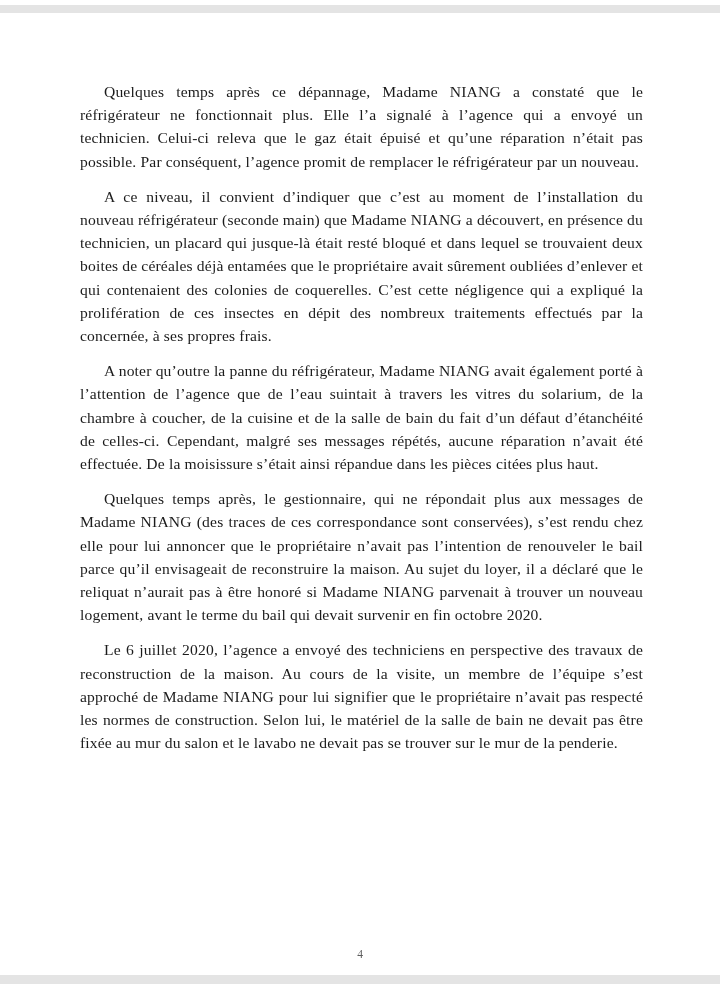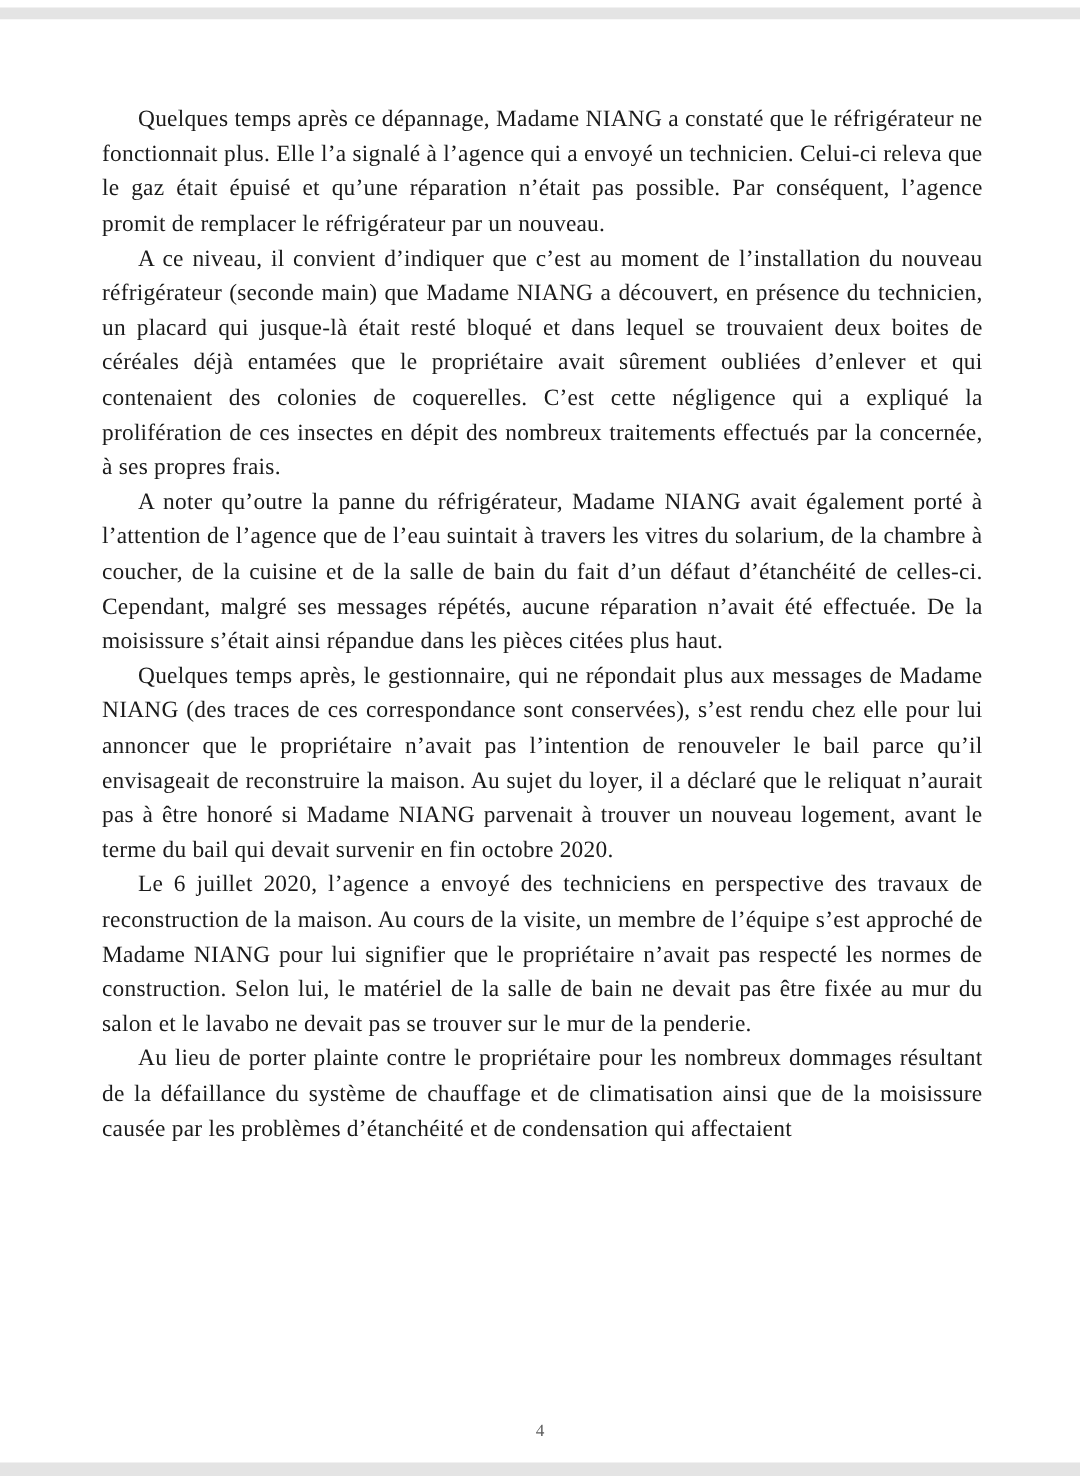--- a/index.html
+++ b/index.html
@@ -56,21 +56,21 @@
   }
 
   .page-body {
     position: absolute;
     left: 68px;
     top: 55px;
     width: 587px;
   }
 
   p.para {
-    margin: 0;
+    margin: 12px;
     text-indent: 24px;
     text-align: justify;
     font-size: 15.6px;
     line-height: 23.2px;
     color: #1b1b1b;
     letter-spacing: 0.01em;
     -webkit-font-smoothing: antialiased;
     hyphens: none;
   }
 
@@ -94,21 +94,20 @@
   <div class="gap-band top"></div>
 
   <div class="page">
 
     <div class="page-body">
       <p class="para">Quelques temps après ce dépannage, Madame NIANG a constaté que le réfrigérateur ne fonctionnait plus. Elle l’a signalé à l’agence qui a envoyé un technicien. Celui-ci releva que le gaz était épuisé et qu’une réparation n’était pas possible. Par conséquent, l’agence promit de remplacer le réfrigérateur par un nouveau.</p>
       <p class="para">A ce niveau, il convient d’indiquer que c’est au moment de l’installation du nouveau réfrigérateur (seconde main) que Madame NIANG a découvert, en présence du technicien, un placard qui jusque-là était resté bloqué et dans lequel se trouvaient deux boites de céréales déjà entamées que le propriétaire avait sûrement oubliées d’enlever et qui contenaient des colonies de coquerelles. C’est cette négligence qui a expliqué la prolifération de ces insectes en dépit des nombreux traitements effectués par la concernée, à ses propres frais.</p>
       <p class="para">A noter qu’outre la panne du réfrigérateur, Madame NIANG avait également porté à l’attention de l’agence que de l’eau suintait à travers les vitres du solarium, de la chambre à coucher, de la cuisine et de la salle de bain du fait d’un défaut d’étanchéité de celles-ci. Cependant, malgré ses messages répétés, aucune réparation n’avait été effectuée. De la moisissure s’était ainsi répandue dans les pièces citées plus haut.</p>
       <p class="para">Quelques temps après, le gestionnaire, qui ne répondait plus aux messages de Madame NIANG (des traces de ces correspondance sont conservées), s’est rendu chez elle pour lui annoncer que le propriétaire n’avait pas l’intention de renouveler le bail parce qu’il envisageait de reconstruire la maison. Au sujet du loyer, il a déclaré que le reliquat n’aurait pas à être honoré si Madame NIANG parvenait à trouver un nouveau logement, avant le terme du bail qui devait survenir en fin octobre 2020.</p>
       <p class="para">Le 6 juillet 2020, l’agence a envoyé des techniciens en perspective des travaux de reconstruction de la maison. Au cours de la visite, un membre de l’équipe s’est approché de Madame NIANG pour lui signifier que le propriétaire n’avait pas respecté les normes de construction. Selon lui, le matériel de la salle de bain ne devait pas être fixée au mur du salon et le lavabo ne devait pas se trouver sur le mur de la penderie.</p>
-      <p class="para">Au lieu de porter plainte contre le propriétaire pour les nombreux dommages résultant de la défaillance du système de chauffage et de climatisation ainsi que de la moisissure causée par les problèmes d’étanchéité et de condensation qui affectaient</p>
     </div>
 
     <div class="page-number">4</div>
 
   </div>
 
   <div class="gap-band bottom"></div>
 
 </div>
 

